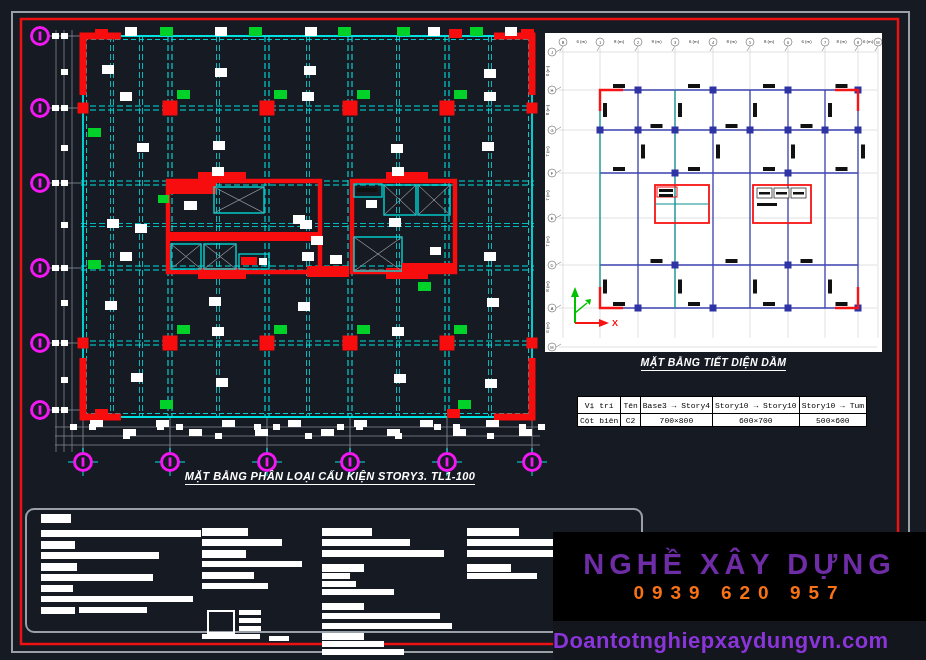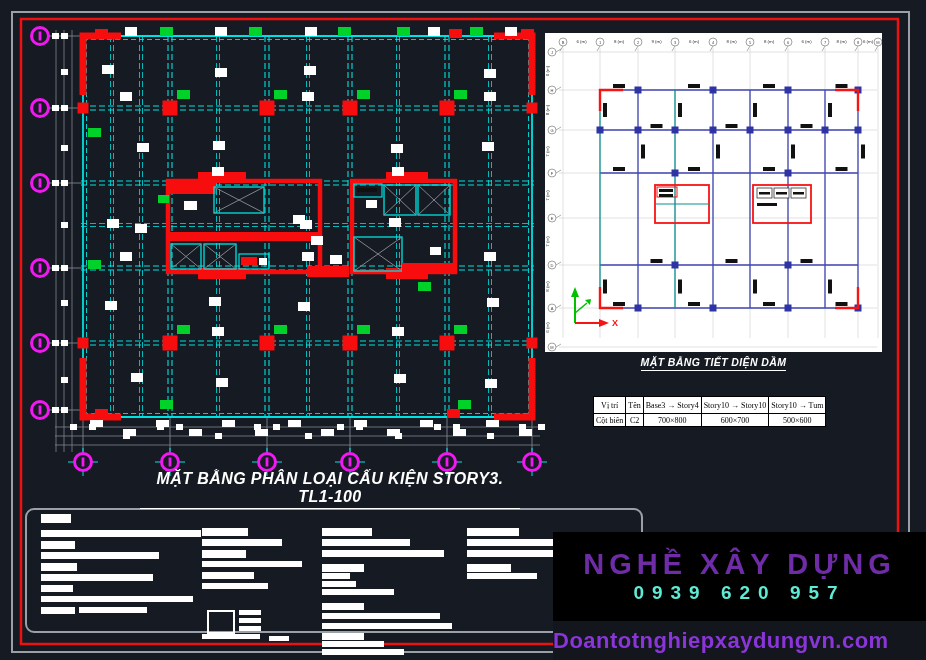--- a/index.html
+++ b/index.html
@@ -2,36 +2,36 @@
 <html><head>
 <meta charset="utf-8">
 <style>
   html,body{margin:0;padding:0;background:#0d0f14;}
   #stage{position:relative;width:926px;height:660px;background:#161a22;overflow:hidden;
          font-family:"Liberation Sans",sans-serif;}
   #cad{position:absolute;left:0;top:0;z-index:1;}
   .panel-white{position:absolute;left:545px;top:33px;width:337px;height:319px;background:#ffffff;z-index:2;}
   .cad-title{position:absolute;z-index:3;color:#fff;font-weight:bold;text-align:center;}
   .cad-title span{display:inline-block;border-bottom:1.5px solid #fff;padding-bottom:2px;letter-spacing:.4px;font-style:italic;}
-  #main-title{left:140px;top:470px;width:380px;font-size:16px;}
+  #main-title{left:140px;top:470px;width:380px;font-size:11px;}
   #beam-title{left:545px;top:356px;width:337px;font-size:10.5px;}
-  #col-table{position:absolute;left:593px;top:396px;z-index:3;border-collapse:collapse;background:#fff;
-             font-family:Liberation Serif, serif;font-size:8px;color:#000;}
+  #col-table{position:absolute;left:577px;top:396px;z-index:3;border-collapse:collapse;background:#fff;
+             font-family:Liberation Mono, monospace;font-size:8px;color:#000;}
   #col-table th,#col-table td{border:1px solid #000;text-align:center;padding:1px 2px;font-weight:normal;white-space:nowrap;}
   #col-table th{height:14px;}
   #col-table td{height:10px;}
   #table-title{left:620px;top:447px;width:215px;font-size:10px;}
   #notes-box{position:absolute;left:25px;top:508px;width:614px;height:121px;z-index:2;
              border:2px solid #9aa0a8;border-radius:9px;}
   #notes-box .bar{position:absolute;background:#fff;}
   #wm{position:absolute;left:553px;top:532px;width:373px;height:128px;z-index:9;background:#14161d;}
   #wm-box{position:absolute;left:0;top:0;width:373px;height:89px;background:#000;
           display:flex;flex-direction:column;align-items:center;justify-content:center;}
   #wm-brand{color:#6e2ca6;font-size:29px;font-weight:bold;letter-spacing:5px;line-height:1.05;}
-  #wm-phone{color:#5eead4;font-size:19px;font-weight:bold;letter-spacing:8px;margin-top:3px;}
+  #wm-phone{color:#f97316;font-size:19px;font-weight:bold;letter-spacing:8px;margin-top:3px;}
   #wm-url{position:absolute;left:0;top:96px;width:373px;text-align:left;color:#8a35d9;
           font-size:22px;font-weight:bold;letter-spacing:.5px;}
 </style>
 </head>
 <body>
 
 <div id="stage">
 
   <svg id="cad" width="926" height="660" viewBox="0 0 926 660">
       <rect x="12" y="12" width="897" height="640" fill="none" stroke="#9aa0a6" stroke-width="2"></rect>

